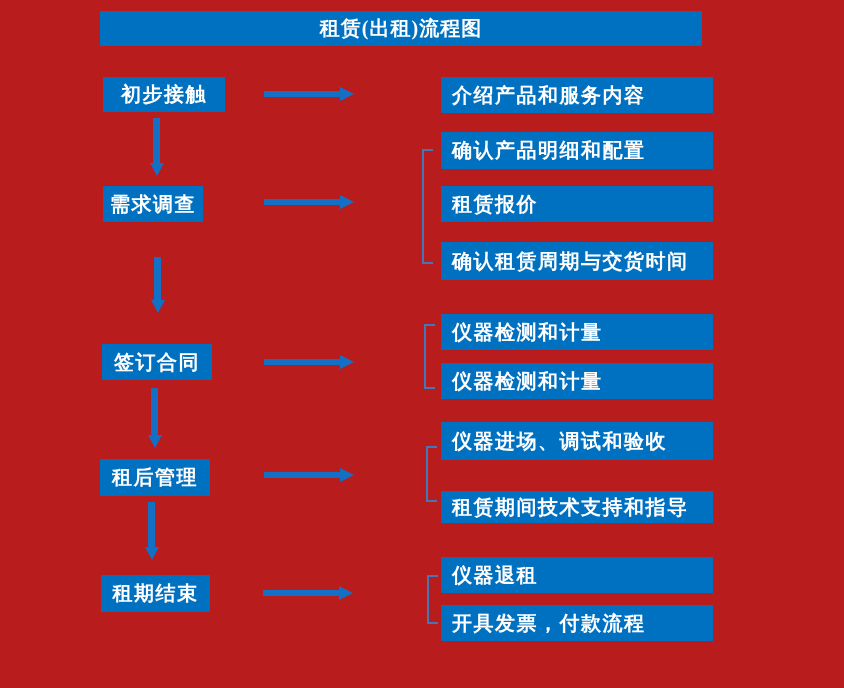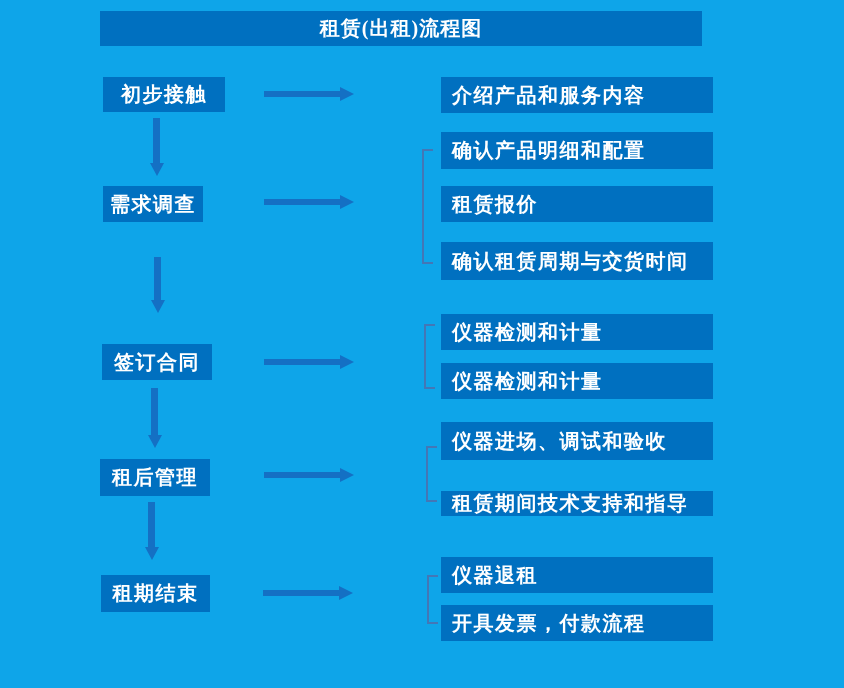--- a/index.html
+++ b/index.html
@@ -1,17 +1,17 @@
 <!DOCTYPE html>
 <html><head>
 <meta charset="utf-8">
 <style>
   html,body { margin:0; padding:0; background:#ffffff; }
   .canvas {
-    position:relative; width:844px; height:688px; background:#0ea5e9;
+    position:relative; width:844px; height:688px; background:#b91c1c;
     font-family:"Liberation Serif","DejaVu Serif",serif; overflow:hidden;
   }
   .bluebox {
     position:absolute; background:#0070c0; color:#ffffff;
     font-weight:bold; font-size:20px; letter-spacing:1.5px;
     display:flex; align-items:center; white-space:nowrap;
   }
   .title-bar {
     position:absolute; left:100px; top:11px; width:602px; height:35px;
     background:#0070c0; color:#ffffff; font-weight:bold; font-size:20px;
@@ -28,21 +28,21 @@
   .b-l5 { left:101px; top:575px; width:109px; height:37px; }
 
   
   .b-r1  { left:441px; top:77px;  width:261px; height:36px; }
   .b-r2  { left:441px; top:132px; width:261px; height:37px; }
   .b-r3  { left:441px; top:186px; width:261px; height:36px; }
   .b-r4  { left:441px; top:242px; width:261px; height:38px; }
   .b-r5  { left:441px; top:314px; width:261px; height:36px; }
   .b-r6  { left:441px; top:363px; width:261px; height:36px; }
   .b-r7  { left:441px; top:422px; width:261px; height:38px; }
-  .b-r8  { left:441px; top:491px; width:261px; height:25px; }
+  .b-r8  { left:441px; top:491px; width:261px; height:32px; }
   .b-r9  { left:441px; top:557px; width:261px; height:36px; }
   .b-r10 { left:441px; top:605px; width:261px; height:36px; }
 
   
   .h-arrow { position:absolute; width:90px; height:14px; }
   .h-shaft { position:absolute; left:0; top:4px; width:77px; height:6px; background:#1470c4; }
   .h-head  { position:absolute; right:0; top:0; width:0; height:0;
              border-top:7px solid transparent; border-bottom:7px solid transparent;
              border-left:14px solid #1470c4; }
   .ha1 { left:264px; top:87px;  }

